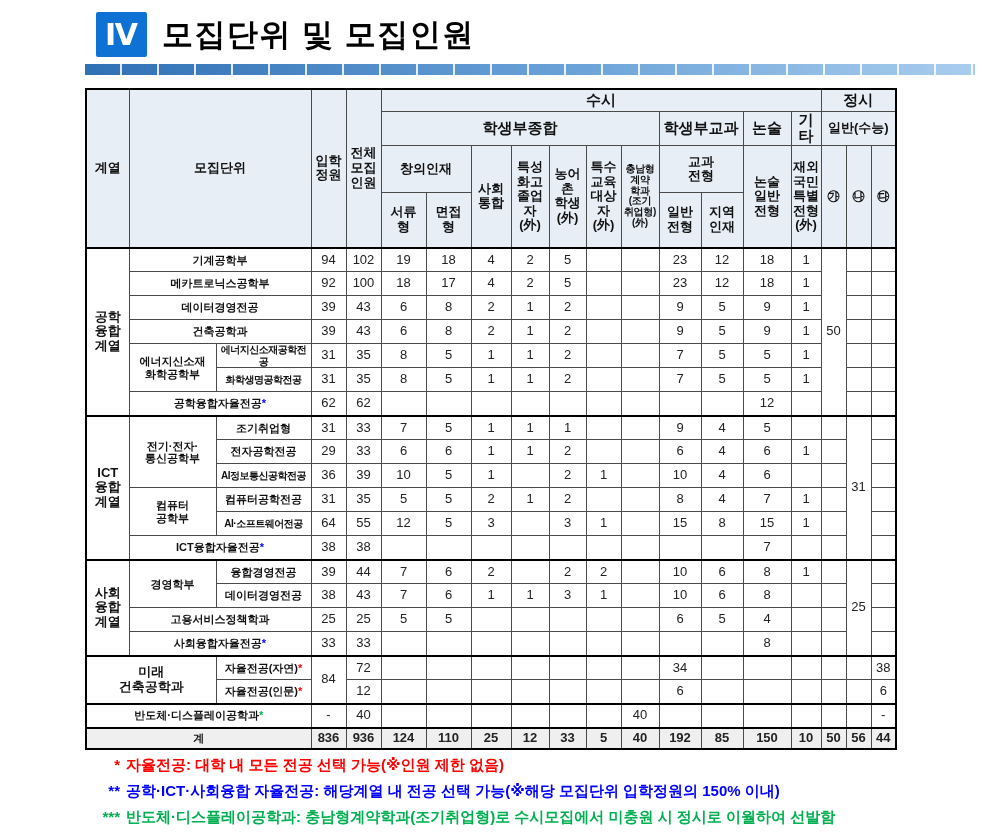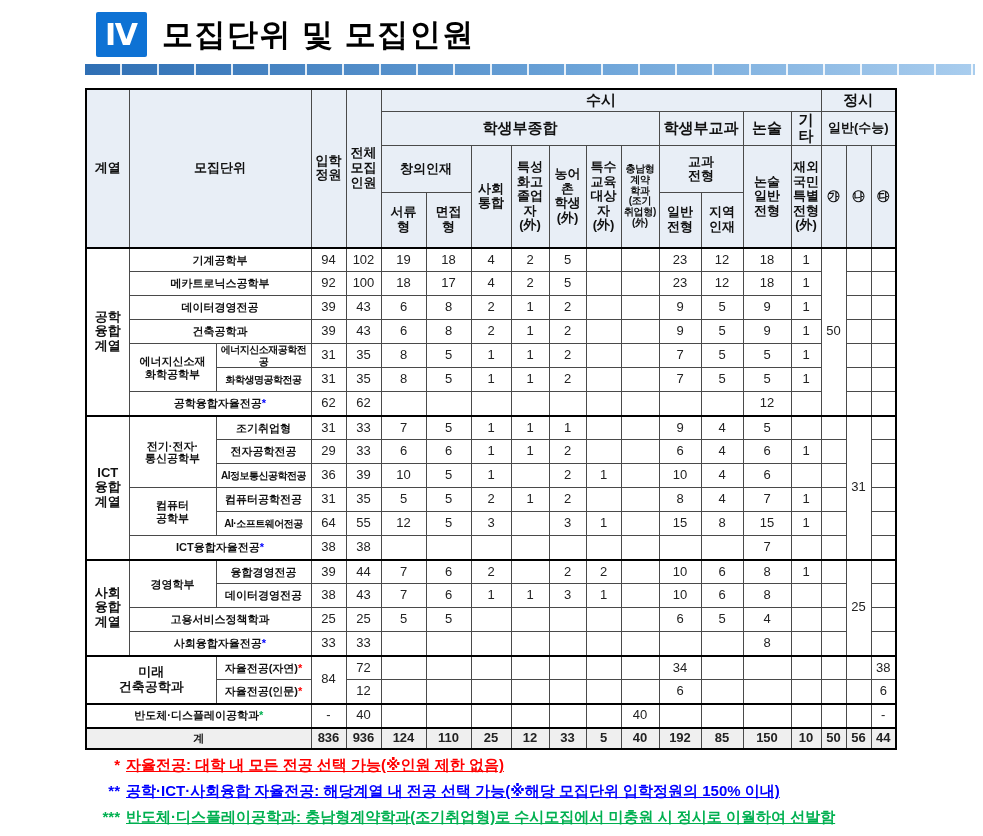--- a/index.html
+++ b/index.html
@@ -28,21 +28,21 @@
   td.name-sm{font-weight:700;font-size:10px;letter-spacing:-0.5px;}
   td.num{font-size:13px;font-weight:400;color:#222;}
   tr.sec td{border-top:2px solid #000;}
   tr.total td{background:#efefef;font-weight:700;}
   tr.total td.num{font-weight:700;}
   .mark{font-weight:700;}
   
   .footnotes{position:absolute;left:88px;top:752px;width:880px;font-size:15px;font-weight:700;}
   .fn{display:flex;line-height:26px;}
   .fn-marker{width:32px;text-align:right;padding-right:6px;flex:0 0 32px;}
-  .fn-text{flex:1;text-decoration:underline;}
+  .fn-text{flex:1;}
 </style>
 </head>
 <body>
 
 <div class="page">
   <div class="title-row">
     <div class="badge">Ⅳ</div>
     <h1>모집단위 및 모집인원</h1>
   </div>
   <div class="deco-bar"></div>

